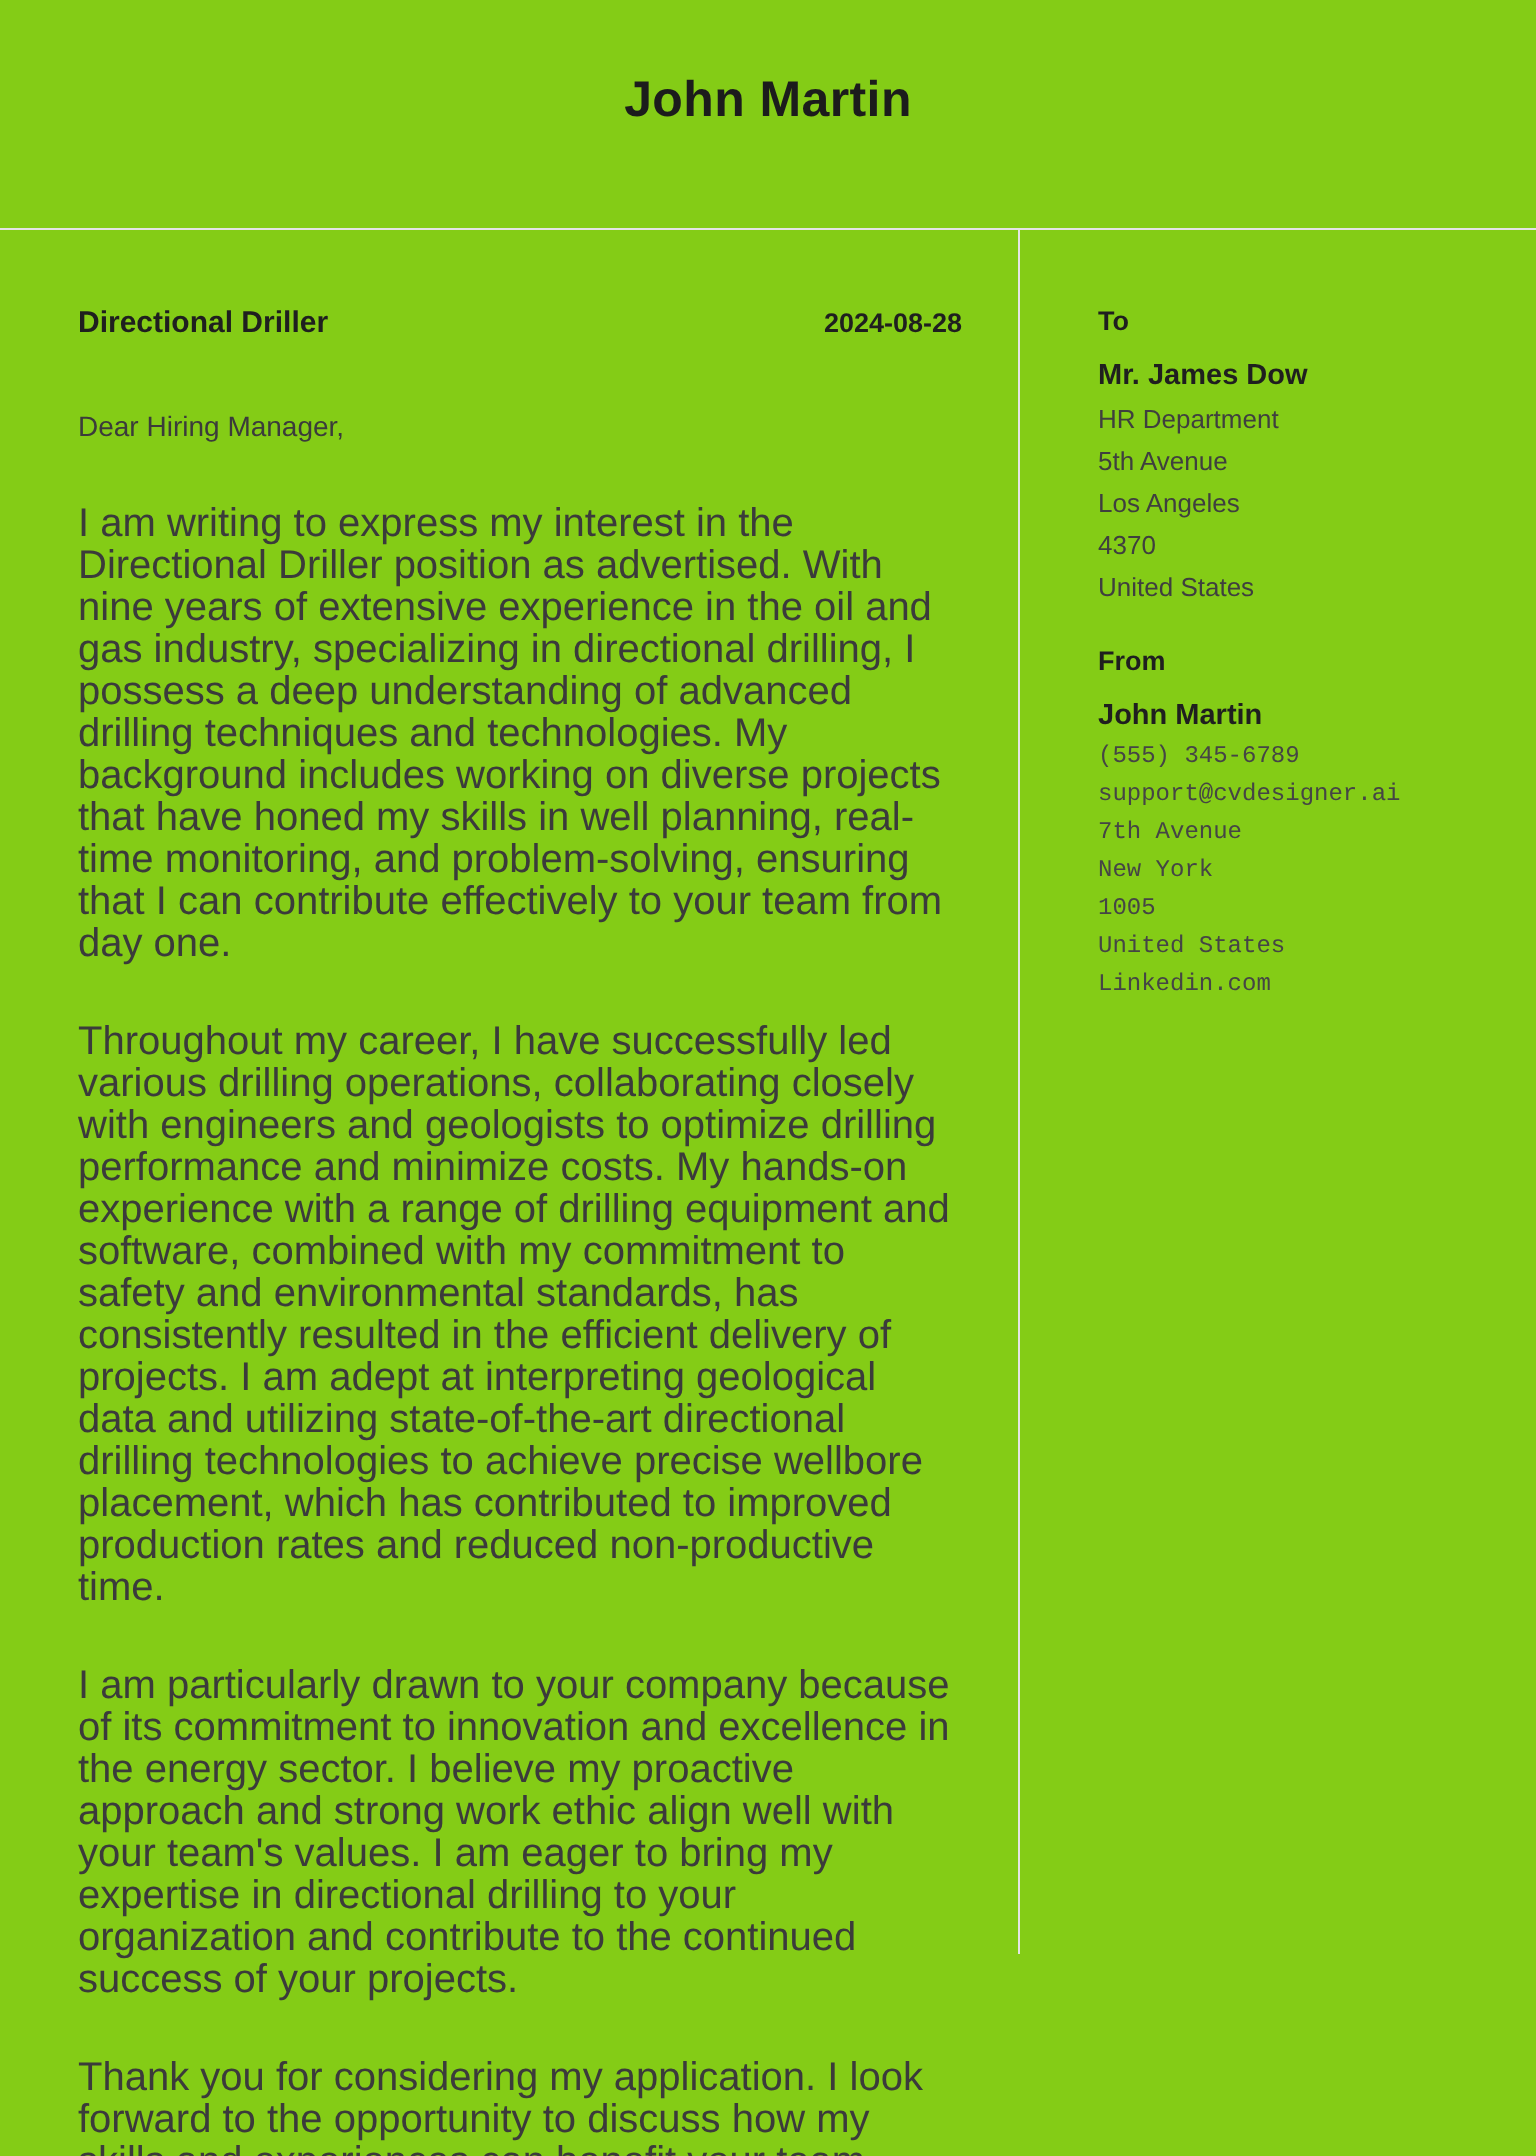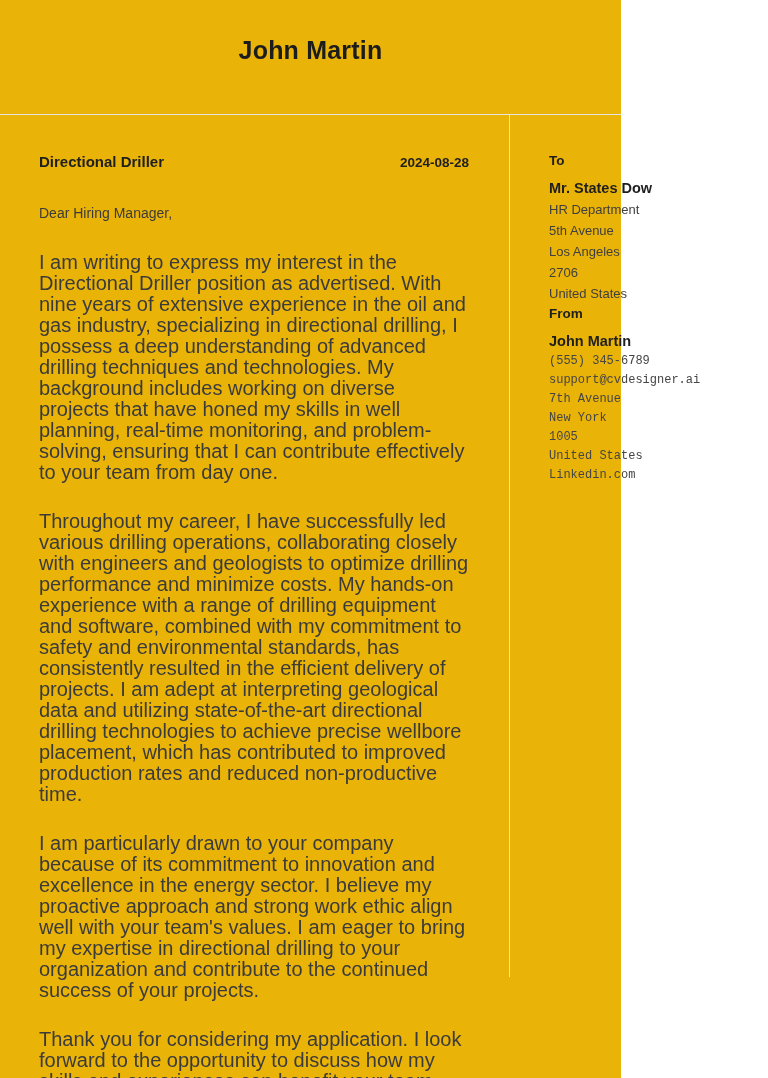--- a/index.html
+++ b/index.html
@@ -4,23 +4,23 @@
 <style>
   * { margin: 0; padding: 0; box-sizing: border-box; }
   html, body {
     width: 768px;
     height: 1078px;
     background: #ffffff;
     font-family: "Liberation Sans", sans-serif;
     overflow: hidden;
   }
   .page {
-    width: 621px;
+    width: 768px;
     height: 1078px;
-    background: #eab308;
+    background: #84cc16;
     position: relative;
   }
   
   .header {
     height: 115px;
     border-bottom: 1px solid #e4e4e4;
     display: flex;
     align-items: center;
     justify-content: center;
   }
@@ -33,21 +33,21 @@
   }
   
   .content {
     display: flex;
     height: 862px; 
   }
   .letter-col {
     width: 510px;
     flex: 0 0 510px;
     border-right: 1px solid #e4e4e4;
-    padding: 38px 40px 0 39px;
+    padding: 38px 28px 0 39px;
   }
   .side-col {
     flex: 1;
     padding: 38px 36px 0 39px;
   }
   
   .title-row {
     display: flex;
     justify-content: space-between;
     align-items: baseline;
@@ -105,21 +105,21 @@
     font-size: 13px;
     line-height: 21px;
     color: #3f3f3f;
   }
   .from-line {
     font-size: 12px;
     line-height: 19px;
     color: #454545;
     font-family: Liberation Mono, monospace;
   }
-  .from-block { margin-top: 2px; }
+  .from-block { margin-top: 19px; }
 </style>
 </head>
 <body>
 
 <div class="page">
 
   <div class="header">
     <h1>John Martin</h1>
   </div>
 
@@ -142,25 +142,25 @@
         <div>John Martin</div>
       </div>
 
       <div class="signature">John Martin</div>
     </div>
 
     <div class="side-col">
 
       <div class="to-block">
         <div class="side-label">To</div>
-        <div class="side-name">Mr. States Dow</div>
+        <div class="side-name">Mr. James Dow</div>
         <div class="to-line">HR Department</div>
         <div class="to-line">5th Avenue</div>
         <div class="to-line">Los Angeles</div>
-        <div class="to-line">2706</div>
+        <div class="to-line">4370</div>
         <div class="to-line">United States</div>
       </div>
 
       <div class="from-block">
         <div class="side-label">From</div>
         <div class="side-name">John Martin</div>
         <div class="from-line">(555) 345-6789</div>
         <div class="from-line">support@cvdesigner.ai</div>
         <div class="from-line">7th Avenue</div>
         <div class="from-line">New York</div>

